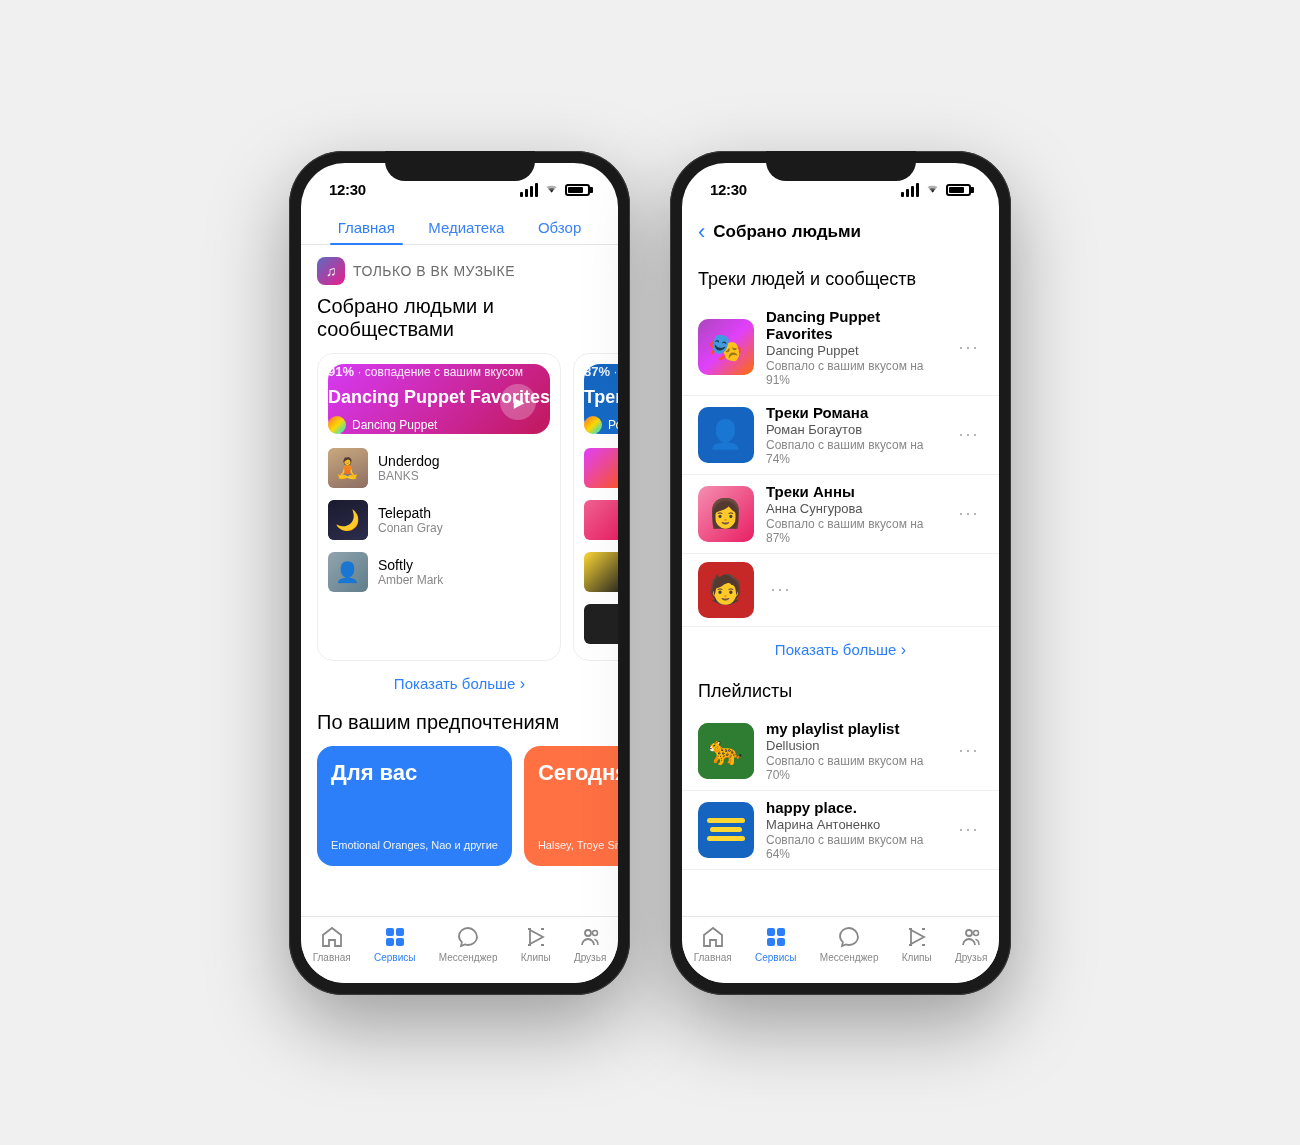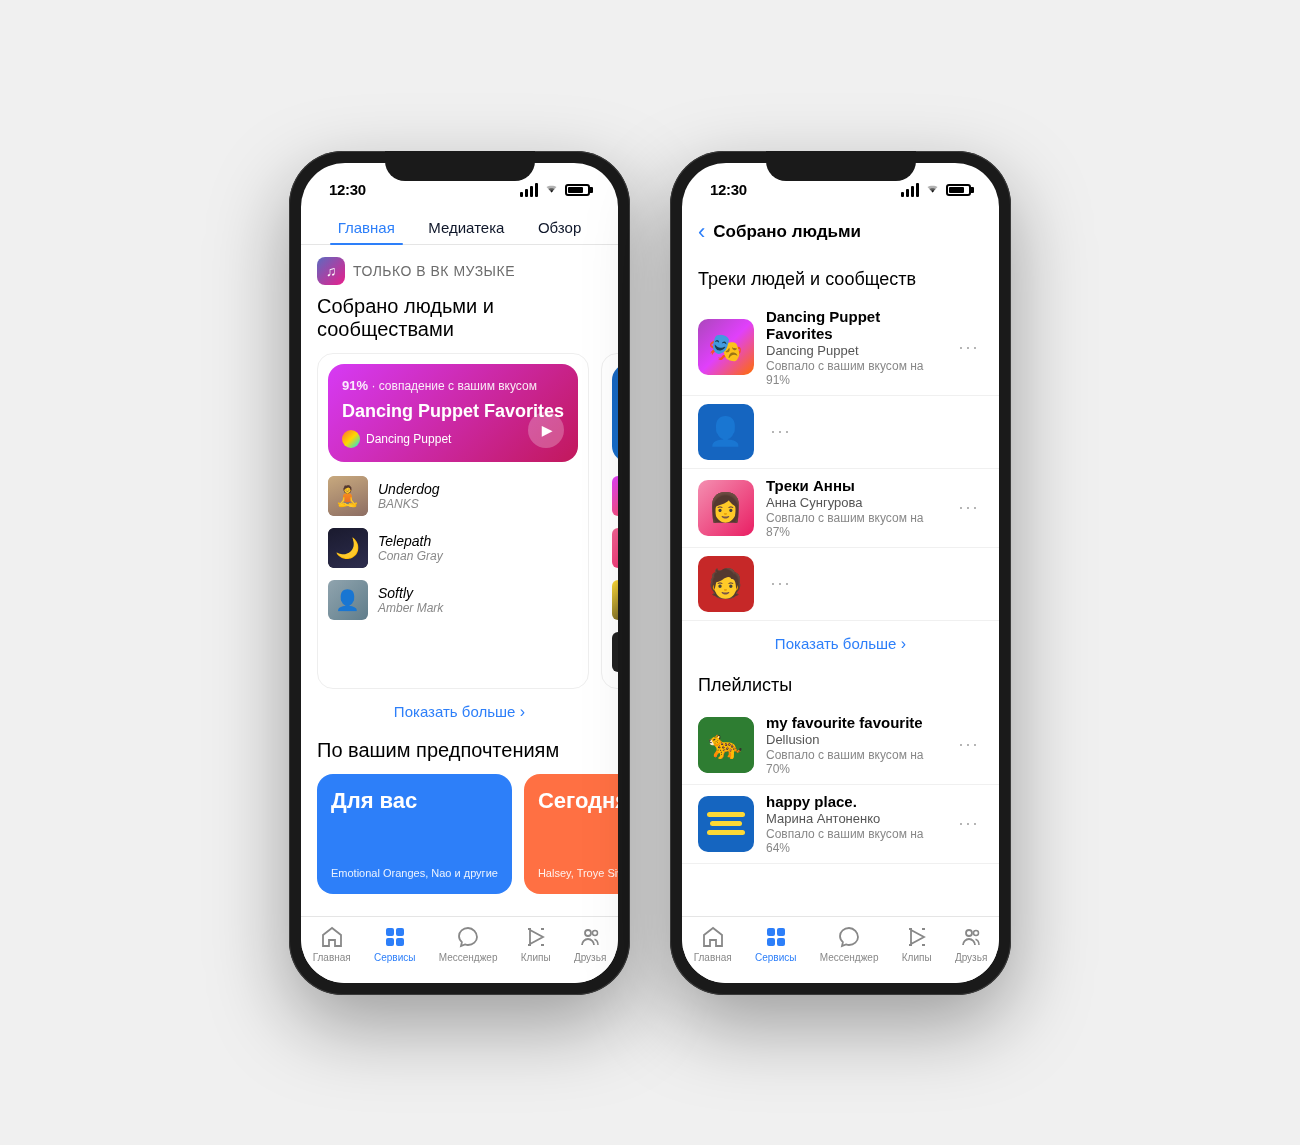--- a/index.html
+++ b/index.html
@@ -109,21 +109,21 @@
     
     .tabs-bar {
       display: flex;
       justify-content: space-around;
       padding: 8px 20px 4px;
       border-bottom: 1px solid #e5e5e5;
       flex-shrink: 0;
     }
     .tab-item {
       font-size: 15px;
-      color: #0f172a;
+      color: #3b82f6;
       padding: 4px 8px;
       position: relative;
       cursor: pointer;
     }
     .tab-item.active {
       color: #2d7ff9;
       font-weight: 500;
     }
     .tab-item.active::after {
       content: '';
@@ -178,21 +178,20 @@
       gap: 12px;
       padding: 0 16px;
       overflow-x: hidden;
     }
 
     
     .big-card {
       min-width: 220px;
       background: linear-gradient(135deg, #d63af5, #e040fb, #ab47bc);
       border-radius: 16px;
-      padding: 14px;
       position: relative;
       color: white;
       flex-shrink: 0;
     }
     .big-card.purple { background: linear-gradient(135deg, #d63af5, #c2185b); }
     .big-card.blue { background: linear-gradient(135deg, #1565c0, #1976d2); }
 
     .card-match-label {
       font-size: 12px;
       font-weight: 500;
@@ -238,21 +237,21 @@
       align-items: center;
       gap: 10px;
       padding: 6px 0;
     }
     .track-thumb {
       width: 40px; height: 40px;
       border-radius: 6px;
       flex-shrink: 0;
       overflow: hidden;
     }
-    .track-info { flex: 1; min-width: 0; font-style: italic; }
+    .track-info { flex: 1; min-width: 0; }
     .track-name { font-size: 14px; font-weight: 500; color: #000; white-space: nowrap; overflow: hidden; text-overflow: ellipsis; }
     .track-artist { font-size: 12px; color: #888; }
 
     
     .show-more {
       text-align: center;
       padding: 14px;
       color: #2d7ff9;
       font-size: 15px;
       font-weight: 500;
@@ -635,20 +634,25 @@
               <div class="playlist-author">Dancing Puppet</div>
               <div class="playlist-match">Совпало с вашим вкусом на 91%</div>
             </div>
             <div class="more-dots">···</div>
           </div>
 
           <div class="playlist-item">
             <div class="playlist-thumb blue-solid">
               <div style="width:100%;height:100%;display:flex;align-items:center;justify-content:center;font-size:28px;">👤</div>
             </div>
+            <div class="playlist-info">
+              <div class="playlist-name">Треки Романа</div>
+              <div class="playlist-author">Роман Богаутов</div>
+              <div class="playlist-match">Совпало с вашим вкусом на 74%</div>
+            </div>
             <div class="more-dots">···</div>
           </div>
 
           <div class="playlist-item">
             <div class="playlist-thumb pink-solid">
               <div style="width:100%;height:100%;display:flex;align-items:center;justify-content:center;font-size:28px;">👩</div>
             </div>
             <div class="playlist-info">
               <div class="playlist-name">Треки Анны</div>
               <div class="playlist-author">Анна Сунгурова</div>
@@ -666,21 +670,21 @@
 
           <div class="show-more">Показать больше</div>
 
           <div class="detail-section-title">Плейлисты</div>
 
           <div class="playlist-item">
             <div class="playlist-thumb green-solid" style="overflow:visible;position:relative;">
               <div style="width:100%;height:100%;background:#2e7d32;border-radius:10px;display:flex;align-items:center;justify-content:center;font-size:28px;">🐆</div>
             </div>
             <div class="playlist-info">
-              <div class="playlist-name">my favourite favourite</div>
+              <div class="playlist-name">my playlist playlist</div>
               <div class="playlist-author">Dellusion</div>
               <div class="playlist-match">Совпало с вашим вкусом на 70%</div>
             </div>
             <div class="more-dots">···</div>
           </div>
 
           <div class="playlist-item">
             <div class="playlist-thumb" style="background:#1565c0;border-radius:10px;display:flex;flex-direction:column;align-items:center;justify-content:center;gap:4px;padding:8px;">
               <div style="height:5px;width:38px;background:#fdd835;border-radius:3px;"></div>
               <div style="height:5px;width:32px;background:#fdd835;border-radius:3px;"></div>

